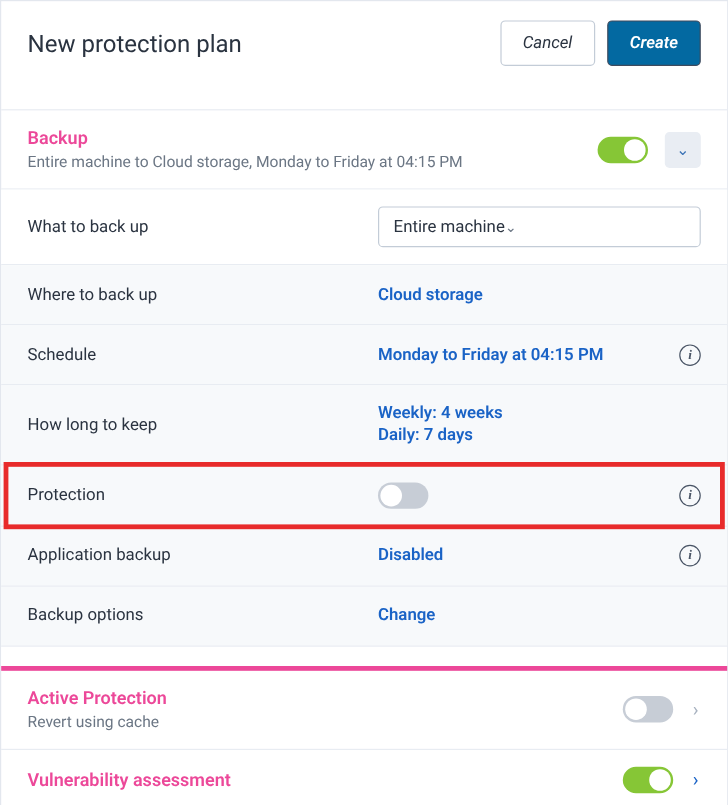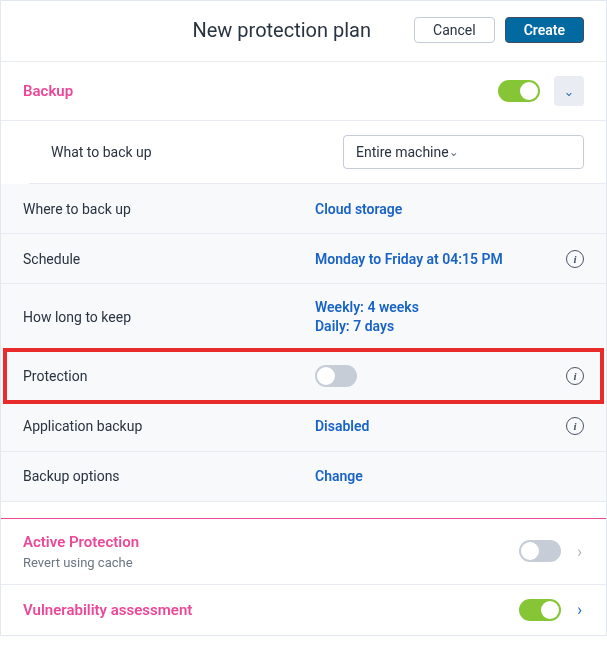--- a/index.html
+++ b/index.html
@@ -12,41 +12,41 @@
     width: 607px;
   }
   .panel {
     border: 1px solid #e3e7ee;
   }
 
   
   .hdr {
     display: flex;
     align-items: center;
-    justify-content: flex-end;
-    padding: 16px 22px 18px 22px;
+    justify-content: space-between;
+    padding: 16px 22px 36px 22px;
     border-bottom: 1px solid #e8ecf2;
-    gap: 43px;
   }
   .hdr-title {
     font-size: 20px;
     font-weight: 400;
     color: #2a3340;
   }
   .hdr-actions { display: flex; gap: 10px; }
   .btn {
     display: inline-flex;
     align-items: center;
     justify-content: center;
-    height: 26px;
+    height: 38px;
     padding: 0 18px;
     font-size: 14px;
     border-radius: 4px;
     cursor: pointer;
     user-select: none;
+    font-style: italic;
   }
   .btn-outline { background:#fff; color:#2a3340; border:1px solid #c3ccd7; }
   .btn-primary { background:#0369a1; color:#fff; border:1px solid #3f4b5e; font-weight:600; }
 
   
   .section {
     padding: 14px 22px 14px 22px;
     border-bottom: 1px solid #e8ecf2;
     display: flex;
     align-items: center;
@@ -82,21 +82,21 @@
     display:flex; align-items:center;
     padding: 14px 22px;
     border-bottom:1px solid #e8ecf2;
     background:#f7f9fb;
     min-height:50px;
   }
   .row .label { width: 292px; color:#2a3340; }
   .row .value { flex:1; color:#1a63c6; font-weight:600; }
   .row .tail { display:flex; align-items:center; gap:8px; }
   .row.keep .value { line-height:1.35; }
-  .row.first-row { background:#ffffff;margin-left:28px; }
+  .row.first-row { background:#ffffff; }
 
   .select {
     flex:1;
     height:34px; border:1px solid #c3ccd7; border-radius:4px;
     background:#fff; display:flex; align-items:center; 
     padding:0 10px 0 12px; color:#2a3340; cursor:pointer;
   }
   .select .caret { color:#6b7684; font-size:12px; }
 
   .info-icon {
@@ -129,20 +129,21 @@
     <div class="hdr-title">New protection plan</div>
     <div class="hdr-actions">
       <div class="btn btn-outline">Cancel</div>
       <div class="btn btn-primary">Create</div>
     </div>
   </div>
 
   <div class="section">
     <div class="meta">
       <div class="title">Backup</div>
+      <div class="sub">Entire machine to Cloud storage, Monday to Friday at 04:15 PM</div>
     </div>
     <div class="right">
       <span class="toggle on"></span>
       <span class="expand-box">
         <span class="chev">⌄</span>
       </span>
     </div>
   </div>
 
   <div class="row first-row">
@@ -192,21 +193,21 @@
     </div>
   </div>
 
   <div class="row" style="border-bottom:1px solid #e8ecf2;">
     <div class="label">Backup options</div>
     <div class="value">Change</div>
   </div>
 
   <div class="spacer"></div>
 
-  <div class="section" style="border-top:1px solid #ec4899;">
+  <div class="section" style="border-top:4px solid #ec4899;">
     <div class="meta">
       <div class="title">Active Protection</div>
       <div class="sub">Revert using cache</div>
     </div>
     <div class="right">
       <span class="toggle off"></span>
       <span class="chev-small">›</span>
     </div>
   </div>
 

